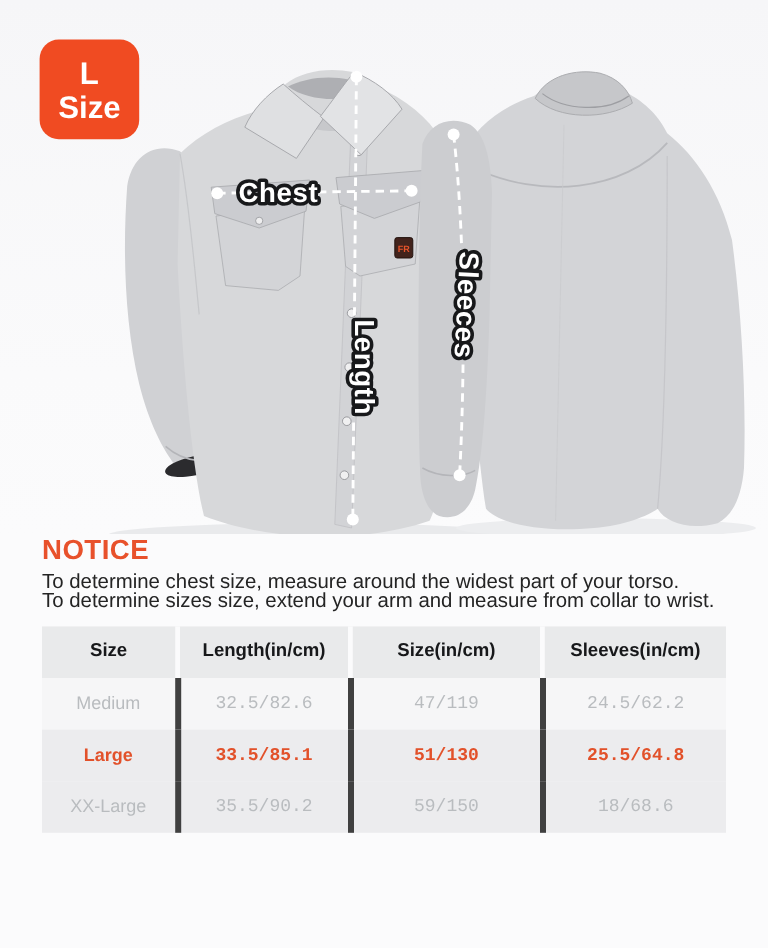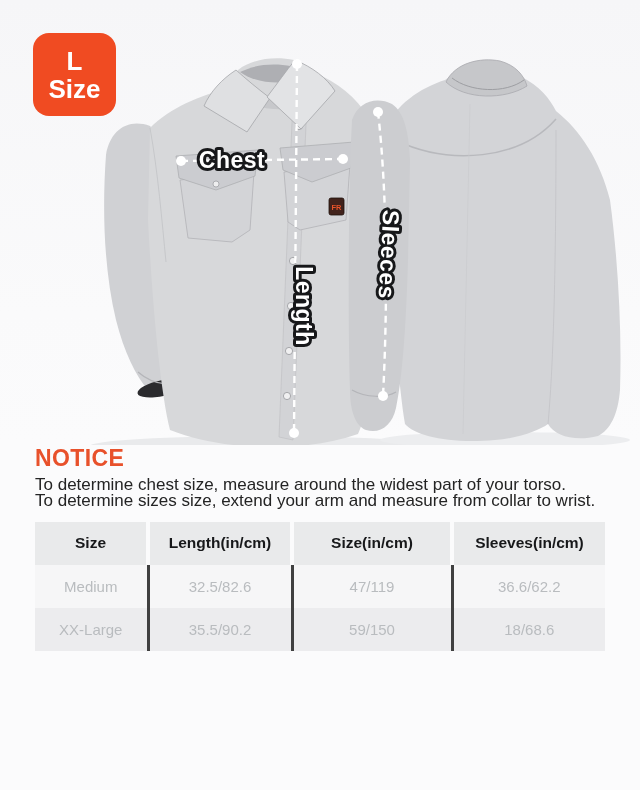--- a/index.html
+++ b/index.html
@@ -47,21 +47,21 @@
     margin:12px 0 0 35px;width:570px;border-collapse:collapse;
     table-layout:fixed;font-size:15px;
   }
   table.sizes th,table.sizes td{
     height:43px;text-align:center;vertical-align:middle;padding:0;
   }
   table.sizes thead th{
     background:var(--hdr-bg);color:#17181a;font-weight:700;font-size:15.5px;
   }
   table.sizes thead th + th{border-left:4px solid var(--page-bg);}
-  table.sizes tbody td + td{border-left:3px solid #404040;}
+  table.sizes tbody td + td{border-left:5px solid #404040;font-family:Liberation Mono, monospace;}
   table.sizes tbody{color:var(--muted);}
   tr.row-plain{background:var(--row-plain);}
   tr.row-alt{background:var(--row-alt);}
   tr.highlight td{color:var(--text-accent);font-weight:700;}
 </style>
 </head>
 <body>
 
 <div class="page">
 
@@ -183,21 +183,27 @@
         <th>Length(in/cm)</th>
         <th>Size(in/cm)</th>
         <th>Sleeves(in/cm)</th>
       </tr>
     </thead>
     <tbody>
       <tr class="row-plain">
         <td>Medium</td>
         <td>32.5/82.6</td>
         <td>47/119</td>
-        <td>36.6/62.2</td>
+        <td>24.5/62.2</td>
+      </tr>
+      <tr class="row-alt highlight">
+        <td>Large</td>
+        <td>33.5/85.1</td>
+        <td>51/130</td>
+        <td>25.5/64.8</td>
       </tr>
       <tr class="row-alt">
         <td>XX-Large</td>
         <td>35.5/90.2</td>
         <td>59/150</td>
         <td>18/68.6</td>
       </tr>
     </tbody>
   </table>
 

